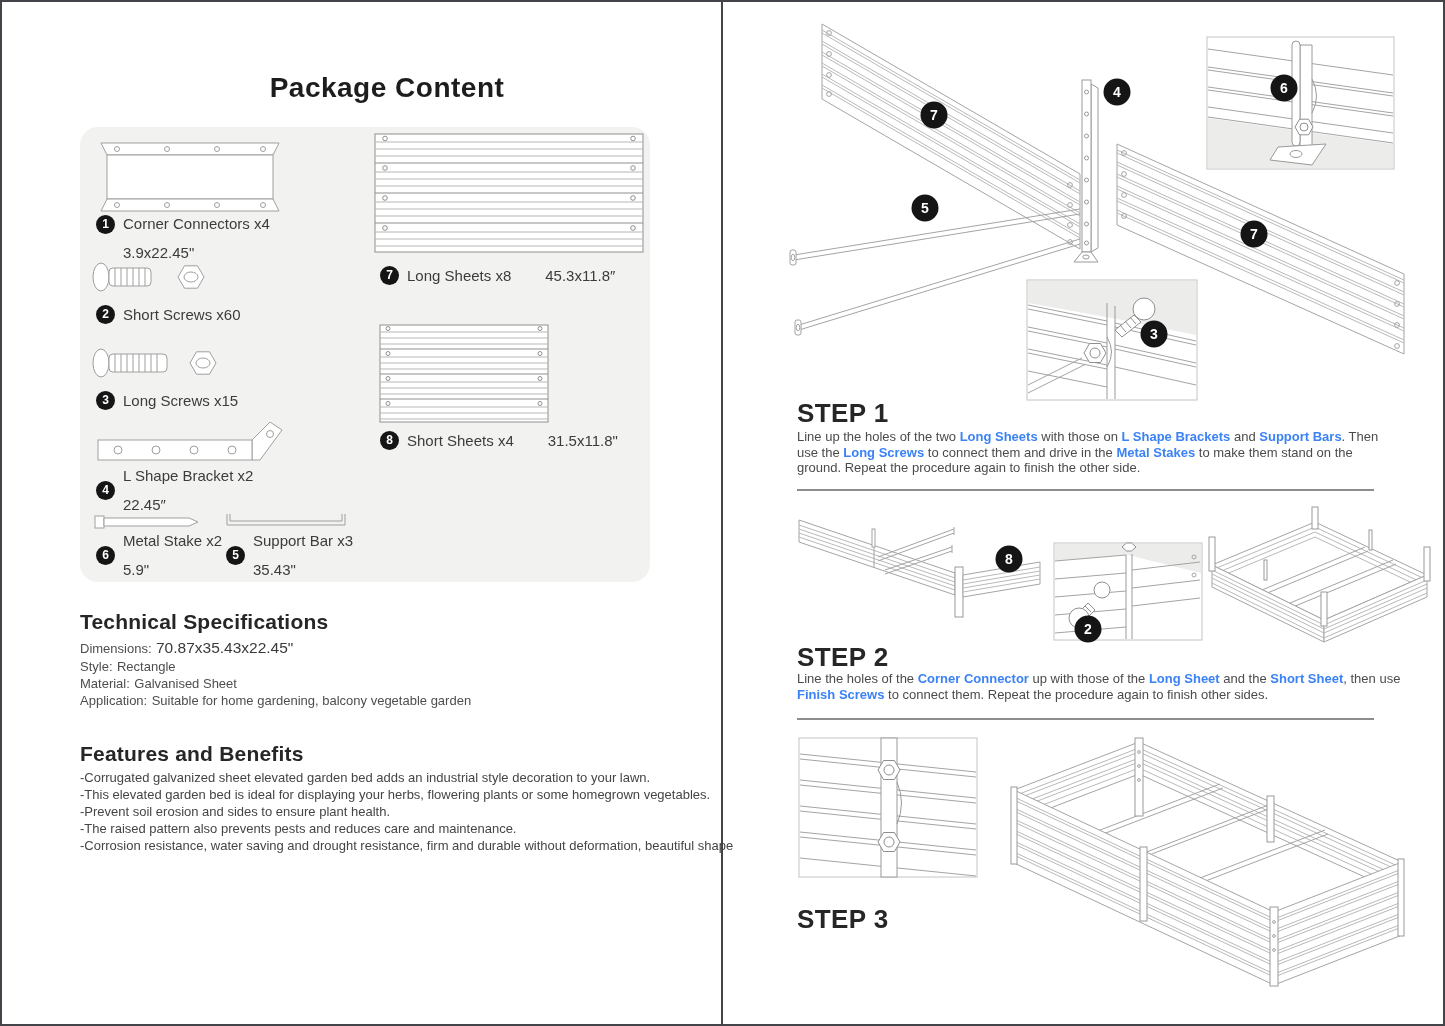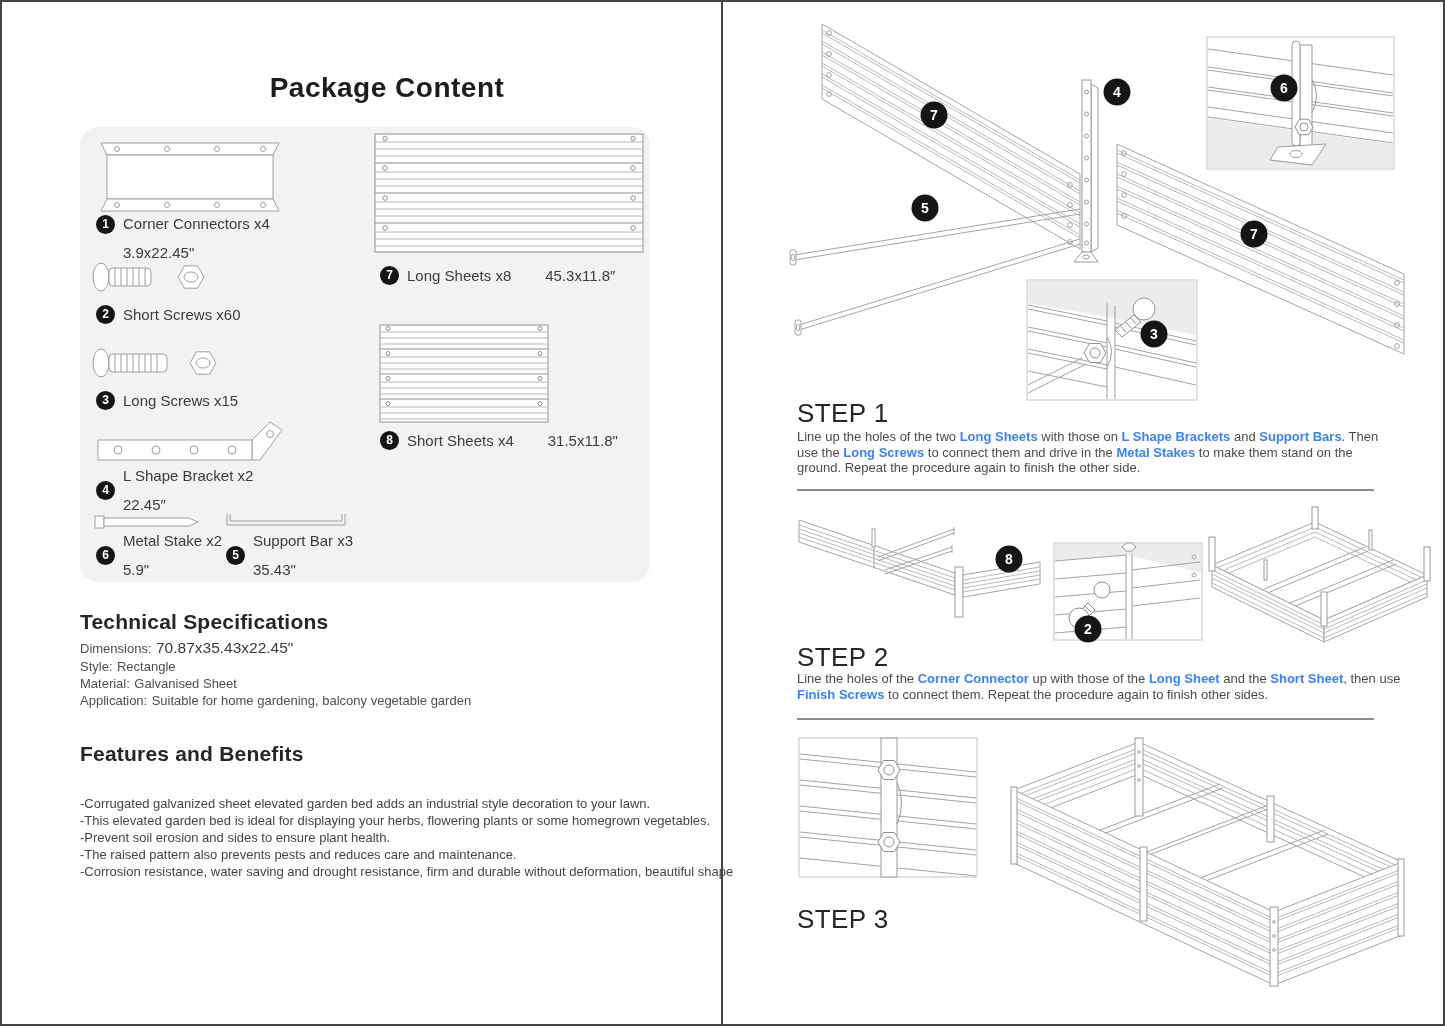--- a/index.html
+++ b/index.html
@@ -14,24 +14,24 @@
   .badge{display:inline-flex;flex:0 0 auto;width:19px;height:19px;border-radius:50%;background:#151515;color:#fff;font-size:12px;font-weight:bold;align-items:center;justify-content:center;line-height:19px;}
   .pkg-item{position:absolute;display:flex;gap:8px;align-items:center;}
   .pkg-item.top{align-items:flex-start;}
   .pkg-lines{display:flex;flex-direction:column;gap:12px;}
   .pkg-name,.pkg-dim{font-size:15px;color:#3c3c3c;line-height:17px;white-space:nowrap;}
   .inline-dim{margin-left:26px;}
   .h2{font-size:21px;font-weight:bold;color:#262626;letter-spacing:.2px;}
   .spec-label{font-size:13px;color:#4e4e4e;}
   .spec-value{font-size:13px;color:#4e4e4e;}
   .spec-value.big{font-size:15.5px;color:#3a3a3a;}
-  .feature-line{font-size:13px;color:#454545;line-height:17px;white-space:nowrap;margin-top:26px;}
+  .feature-line{font-size:13px;color:#454545;line-height:17px;white-space:nowrap;}
 
   
-  .step-title{font-size:26px;font-weight:400;color:#262626;letter-spacing:.4px;}
+  .step-title{font-size:26px;font-weight:700;color:#262626;letter-spacing:.4px;}
   .step-body{font-size:13px;color:#4b4b4b;line-height:15.5px;}
   .step-body b{color:#3b82f6;}
   .rule{height:2px;background:#8d8d8d;}
 
   svg text.co{fill:#fff;font-family:"Liberation Sans",sans-serif;font-size:14px;font-weight:bold;text-anchor:middle;}
 </style>
 </head>
 <body>
 
 <div class="page">

